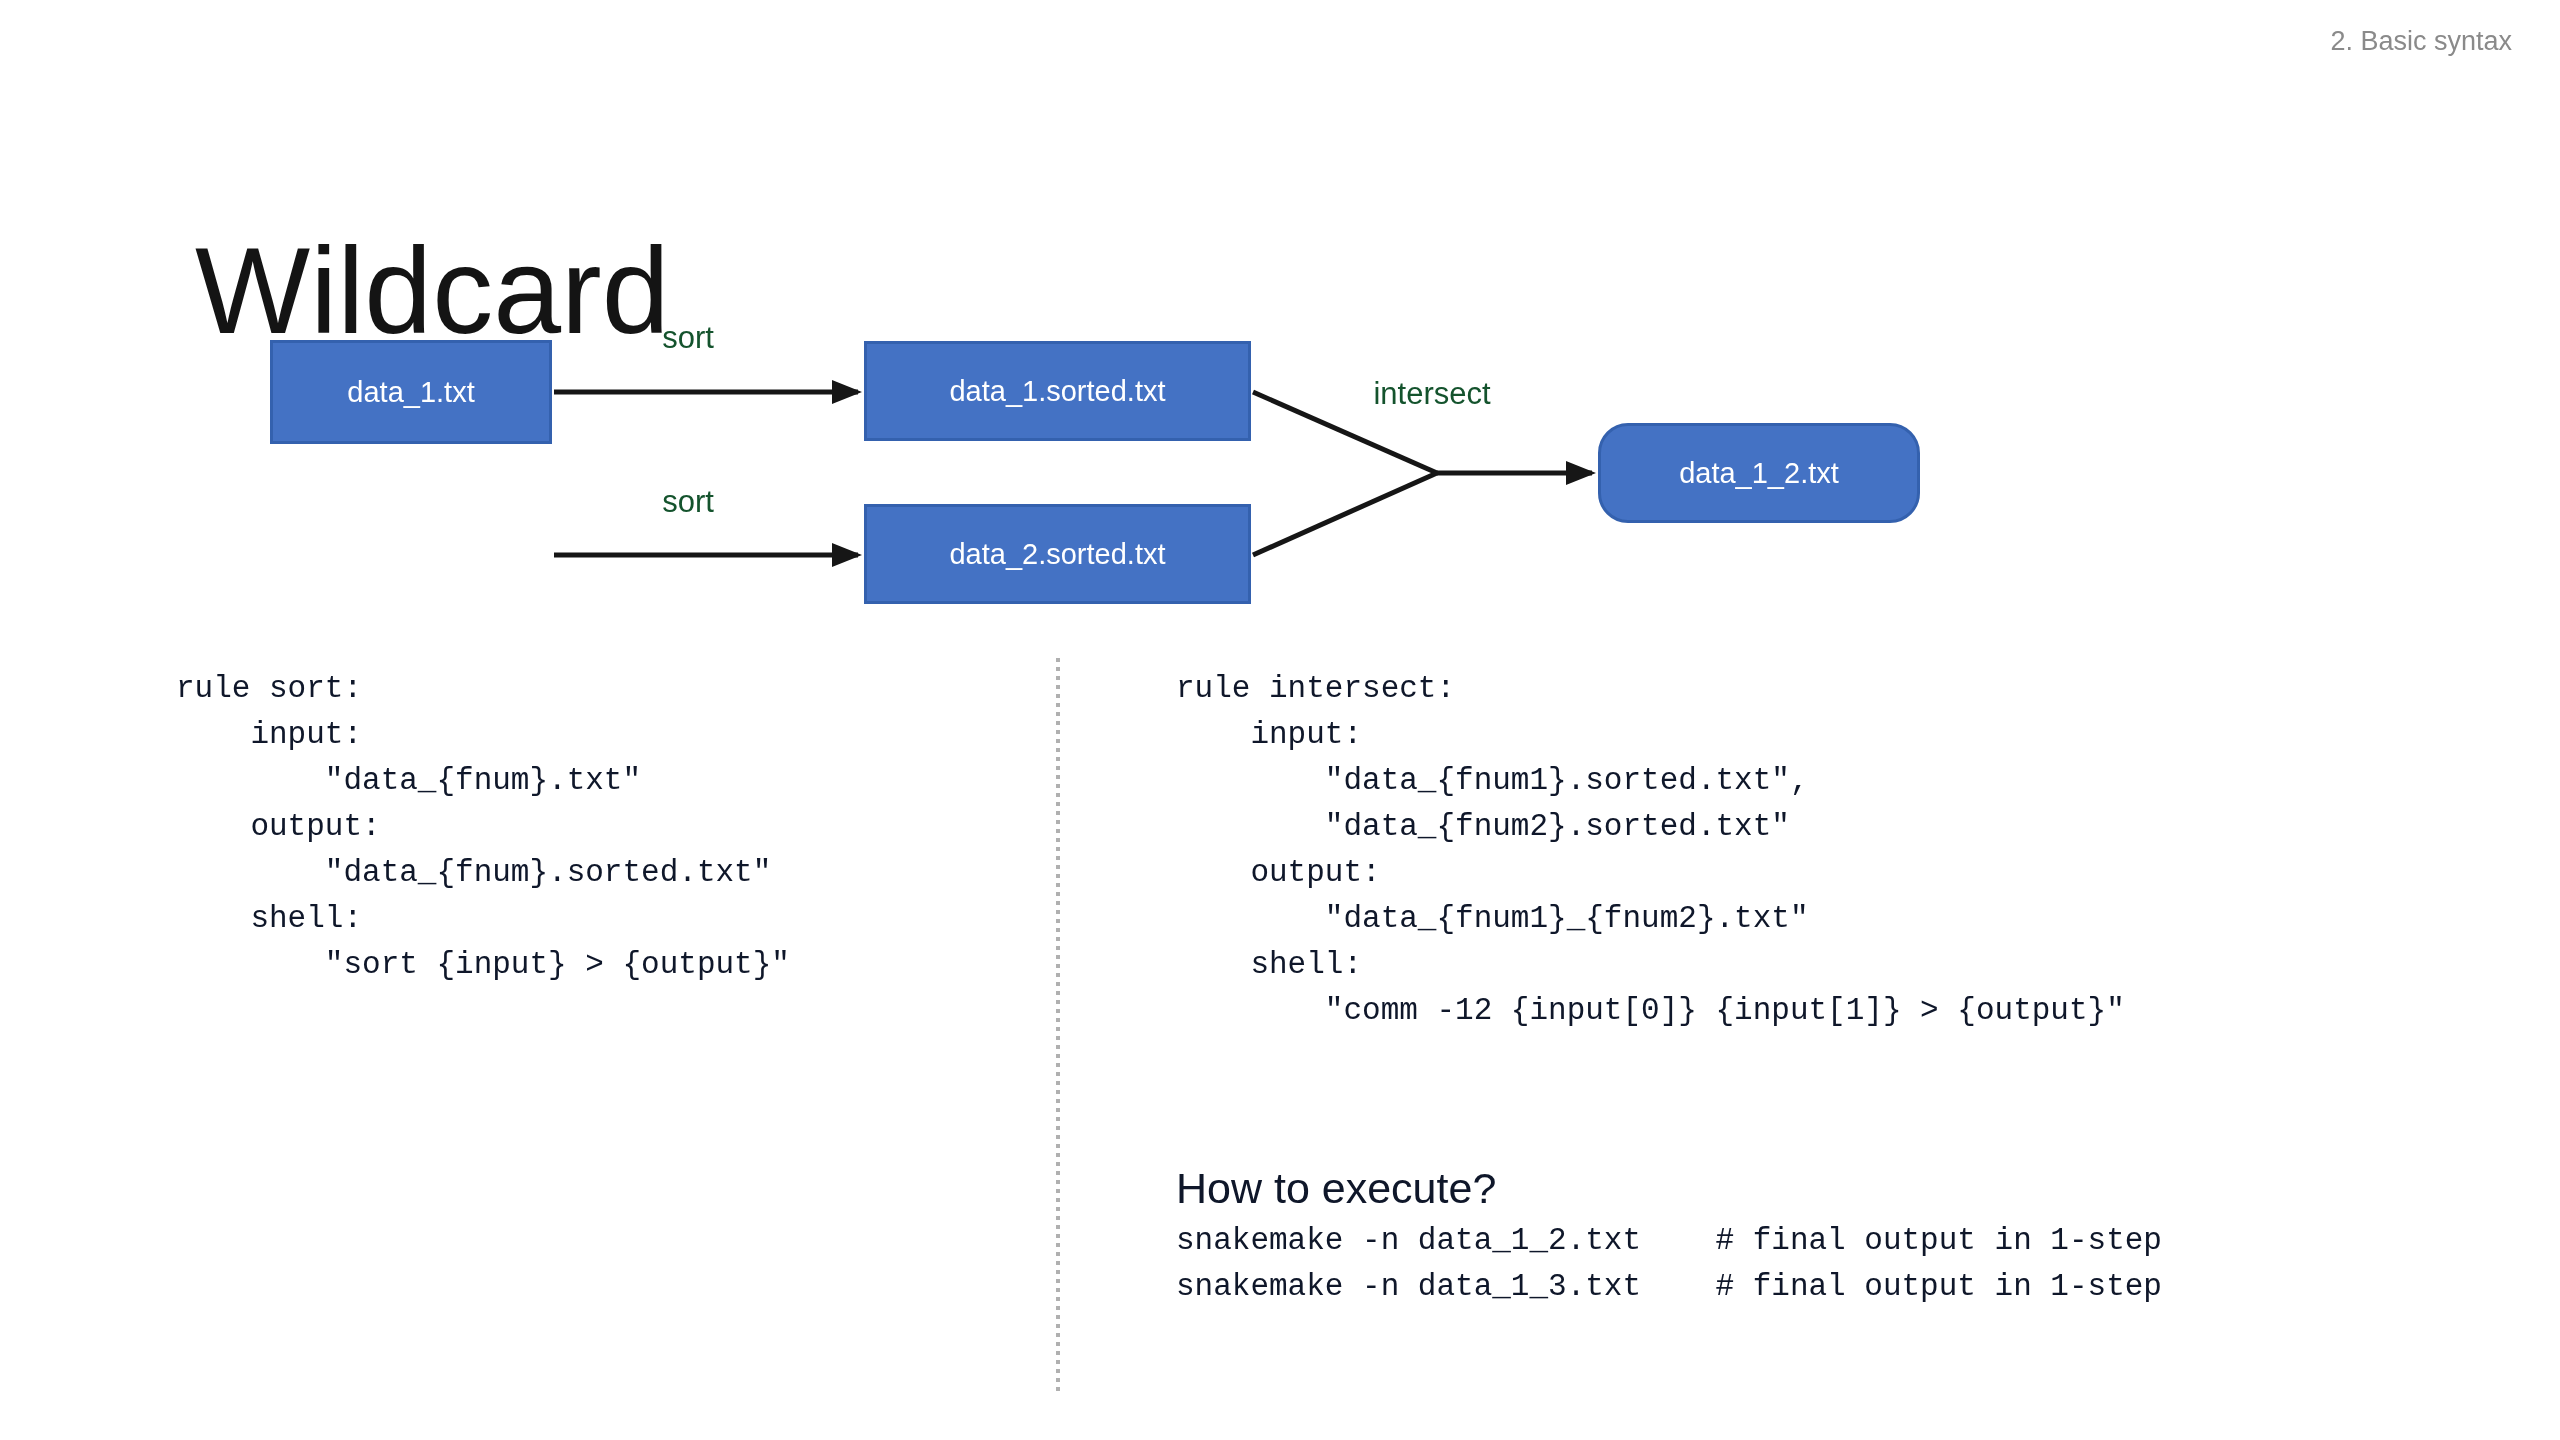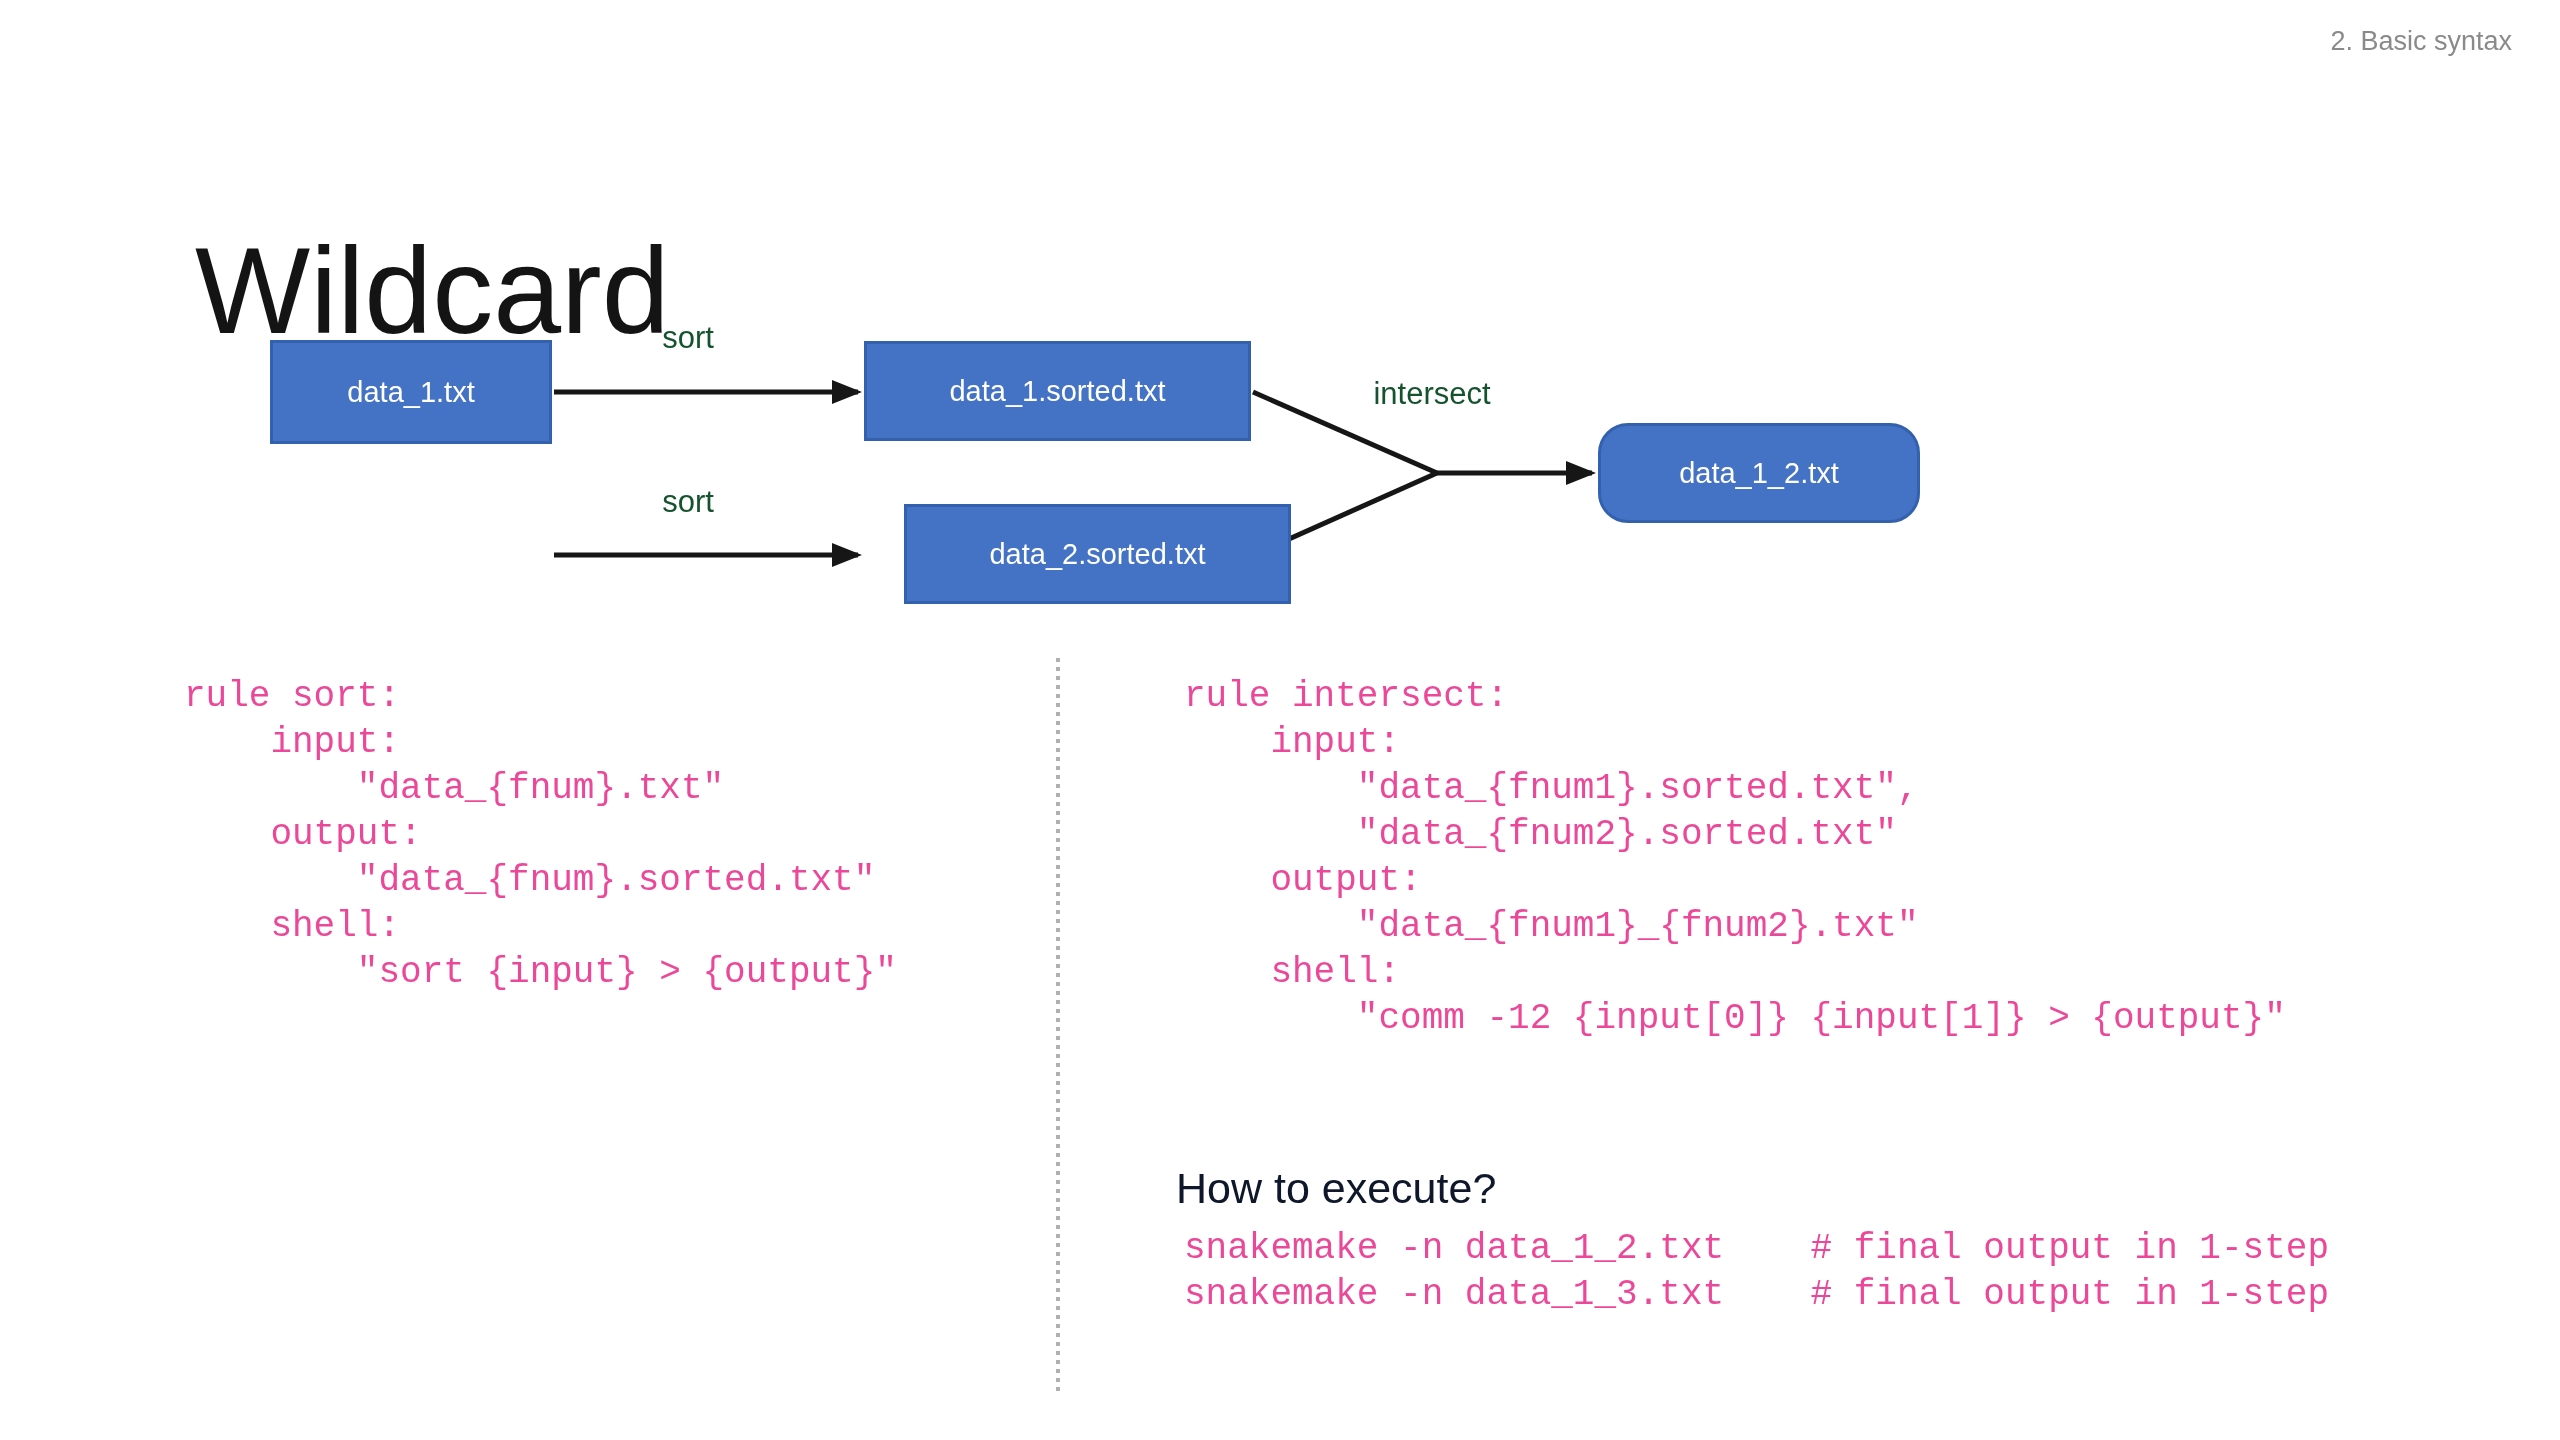--- a/index.html
+++ b/index.html
@@ -58,21 +58,21 @@
     color: #ffffff;
     font-size: 29px;
     display: flex;
     align-items: center;
     justify-content: center;
     white-space: nowrap;
   }
   .node-b1 { left: 270px;  top: 340px; width: 282px; height: 104px; }
   .node-b2 { left: 864px;  top: 341px; width: 387px; height: 100px; }
   .node-b3 { left: 270px;  top: 503px; width: 282px; height: 104px; }
-  .node-b4 { left: 864px;  top: 504px; width: 387px; height: 100px; margin-left: 40px; }
+  .node-b4 { left: 864px;  top: 504px; width: 387px; height: 100px; }
   .node-b5 { left: 1598px; top: 423px; width: 322px; height: 100px; border-radius: 30px; }
 
   .edge-label {
     position: absolute;
     font-size: 31px;
     color: #14532d;
     text-align: center;
     white-space: nowrap;
   }
   .edge-sort-top    { left: 608px;  top: 320px; width: 160px; }
@@ -89,25 +89,25 @@
     background: repeating-linear-gradient(
       to bottom,
       #b0b0b0 0px, #b0b0b0 4px,
       transparent 4px, transparent 9px
     );
   }
 
   
   pre.code {
     position: absolute;
-    margin: 8px;
+    margin: 0;
     font-family: "Liberation Mono", monospace;
-    font-size: 36px;
+    font-size: 31px;
     line-height: 46px;
-    color: #ec4899;
+    color: #0f172a;
     white-space: pre;
   }
   .code-left  { left: 176px;  top: 666px; }
   .code-right { left: 1176px; top: 666px; }
 
   
   .howto-heading {
     position: absolute;
     left: 1176px;
     top: 1164px;

